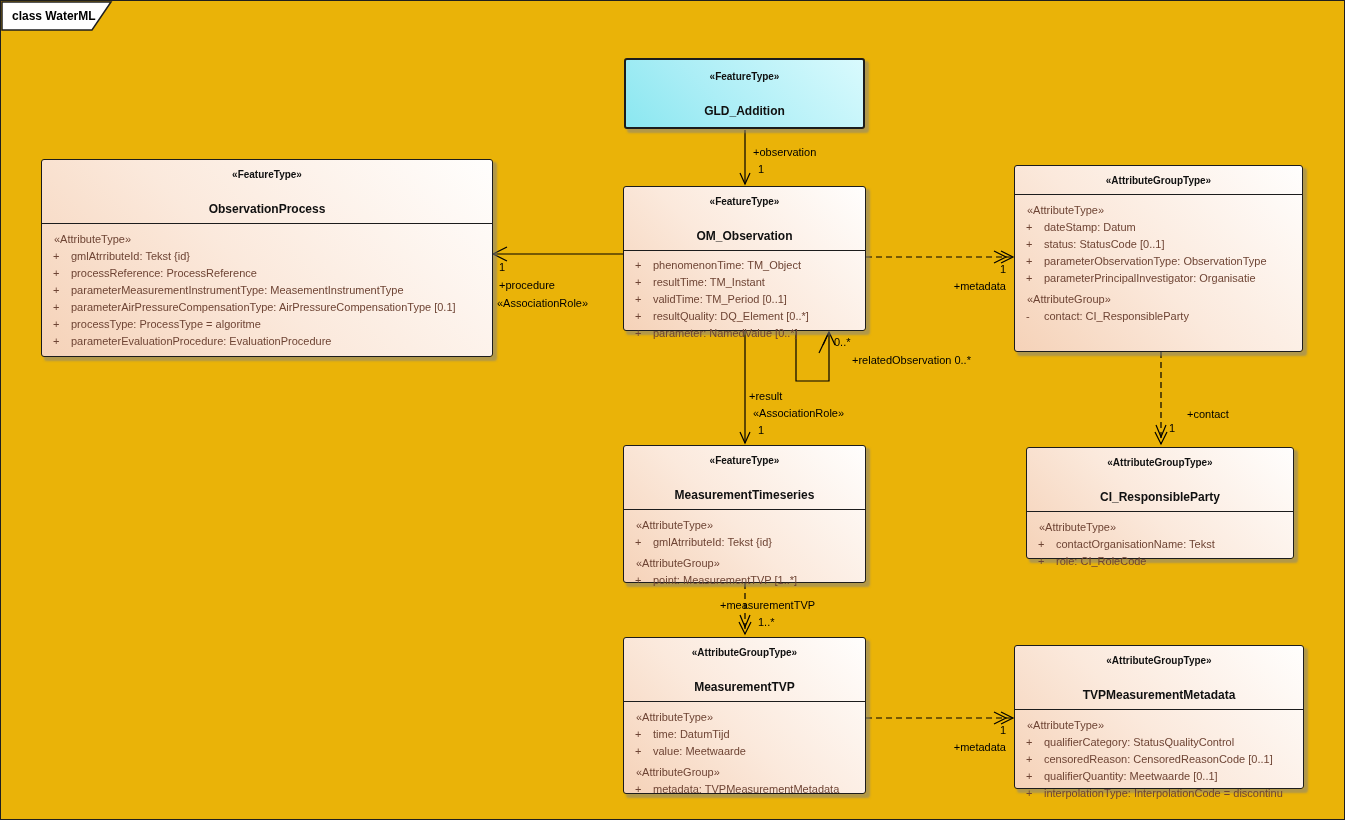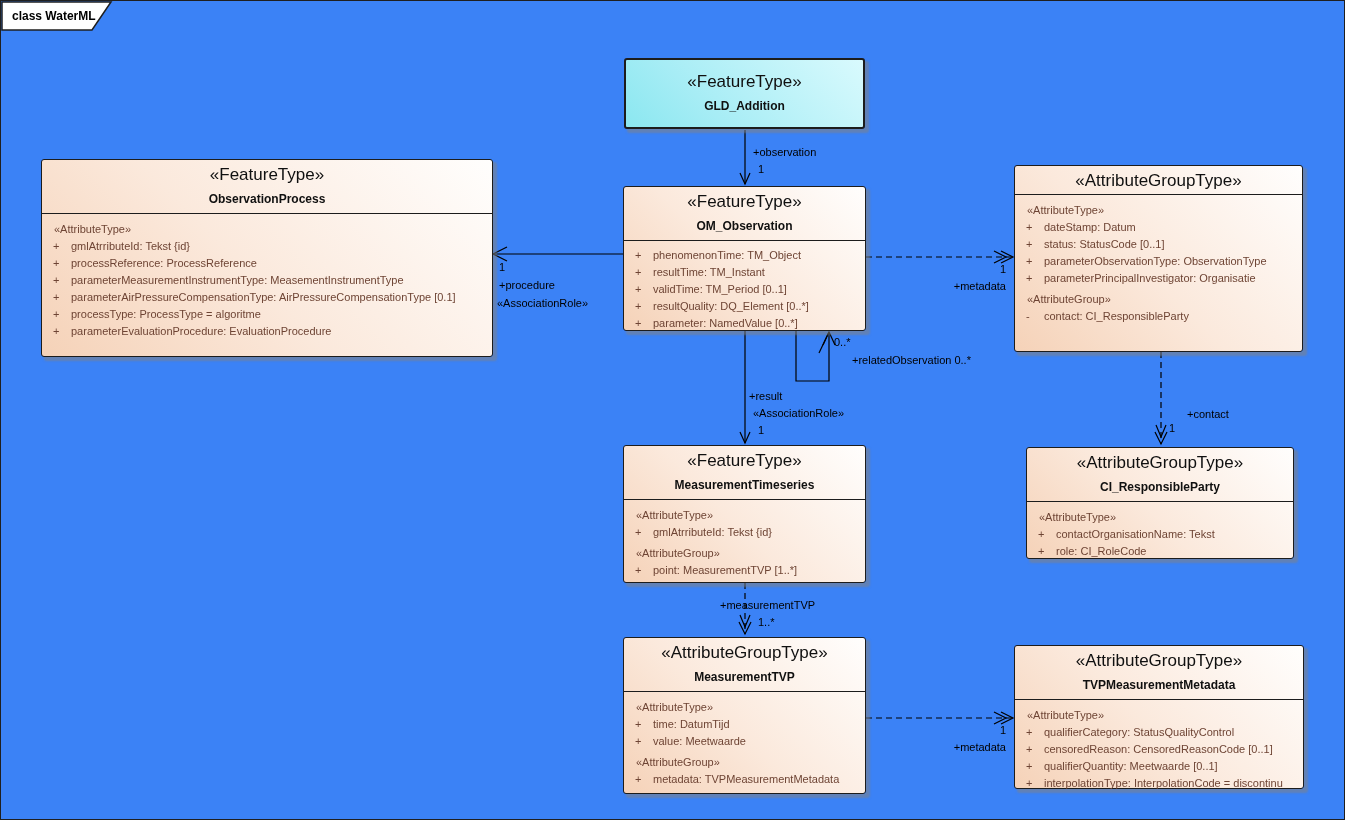--- a/index.html
+++ b/index.html
@@ -1,35 +1,35 @@
 <!DOCTYPE html>
 <html><head>
 <meta charset="utf-8">
 <style>
   html,body{margin:0;padding:0;background:#e8e8e8;}
   #canvas{
-    position:relative;width:1345px;height:820px;background:#3b82f6;
+    position:relative;width:1345px;height:820px;background:#eab308;
     border:1px solid #1f1f1f;box-sizing:border-box;overflow:hidden;
     font-family:"Liberation Sans",sans-serif;
   }
   svg.layer{position:absolute;left:0;top:0;width:1345px;height:820px;}
   .uml-box{
     position:absolute;box-sizing:border-box;
     background:linear-gradient(45deg,#f5d2b8 0%,#fbe9dc 45%,#fffefd 100%);
     border:1px solid #1c1c1c;border-radius:3px;
     box-shadow:3.5px 3.5px 2px rgba(130,130,130,0.55);
   }
   .uml-box.highlight{
     background:linear-gradient(45deg,#8be7f0 0%,#aceef6 40%,#d9fafd 100%);
     border-width:2px;
   }
   .hdr{text-align:center;padding-top:7px;padding-bottom:6px;border-bottom:1px solid #1c1c1c;}
   .uml-box.noattrs .hdr{border-bottom:none;padding-top:0;display:flex;flex-direction:column;justify-content:center;height:100%;}
-  .stype{font-size:17px;color:#101010;line-height:15px;}
-  .cname{font-size:12px;font-weight:bold;color:#101010;line-height:16px;margin-top:9px;}
+  .stype{font-size:10px;color:#101010;line-height:15px;font-weight:bold;}
+  .cname{font-size:12px;font-weight:bold;color:#101010;line-height:16px;margin-top:19px;}
   .body{padding:3px 18px 0 4px;font-size:11px;color:#6e4434;}
   .glabel{padding:5px 0 2px 8px;line-height:14px;white-space:nowrap;}
   .row{display:flex;line-height:17px;height:17px;white-space:nowrap;overflow:hidden;}
   .vis{width:18px;padding-left:7px;flex:none;}
   .txt{flex:1;}
   .clabel{position:absolute;font-size:11px;color:#000;line-height:14px;white-space:nowrap;}
   .r{text-align:right;}
   #tab-label{position:absolute;left:11px;top:8px;font-size:12px;font-weight:bold;color:#000;}
   path.solid{stroke:#000;stroke-width:1.2;fill:none;}
   path.dashed{stroke:#000;stroke-width:1.2;fill:none;stroke-dasharray:6 4;}

